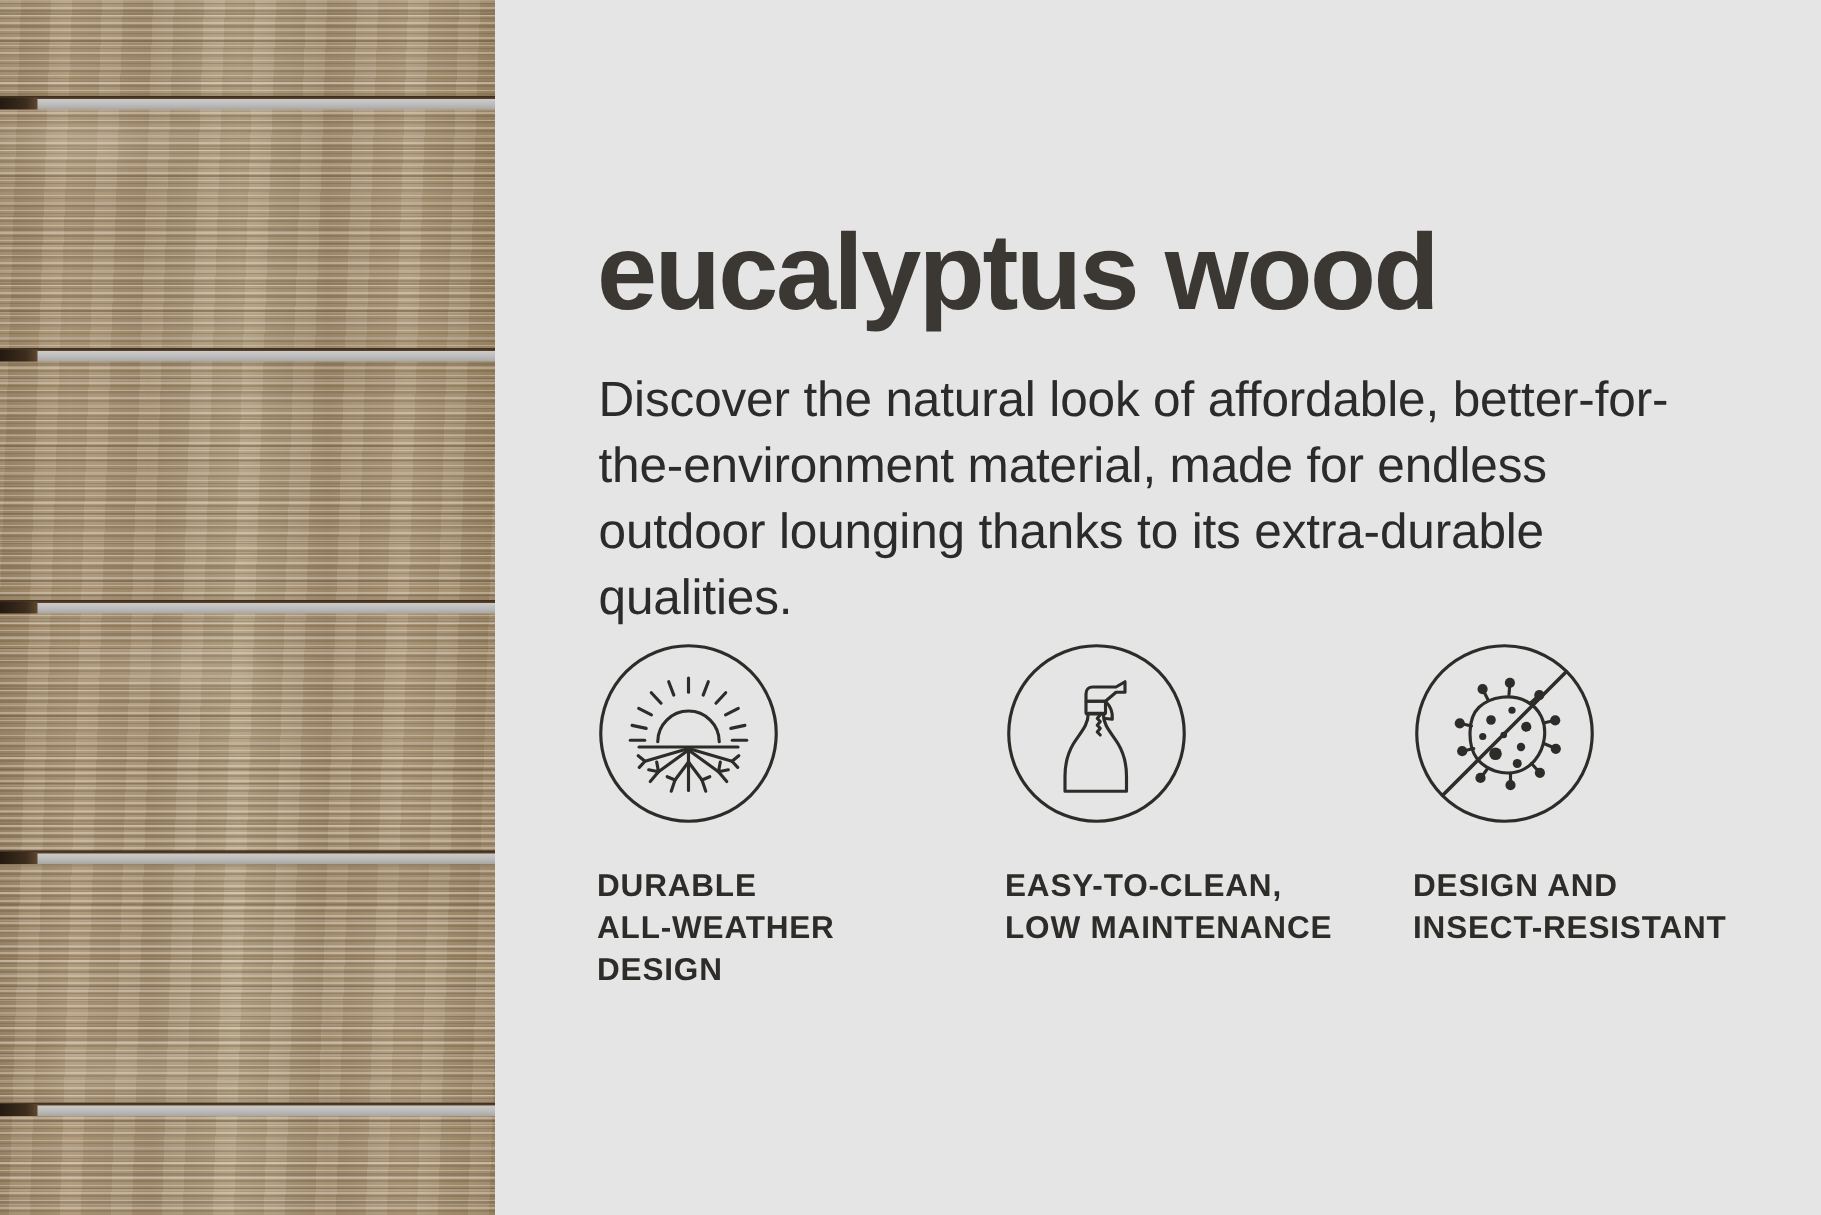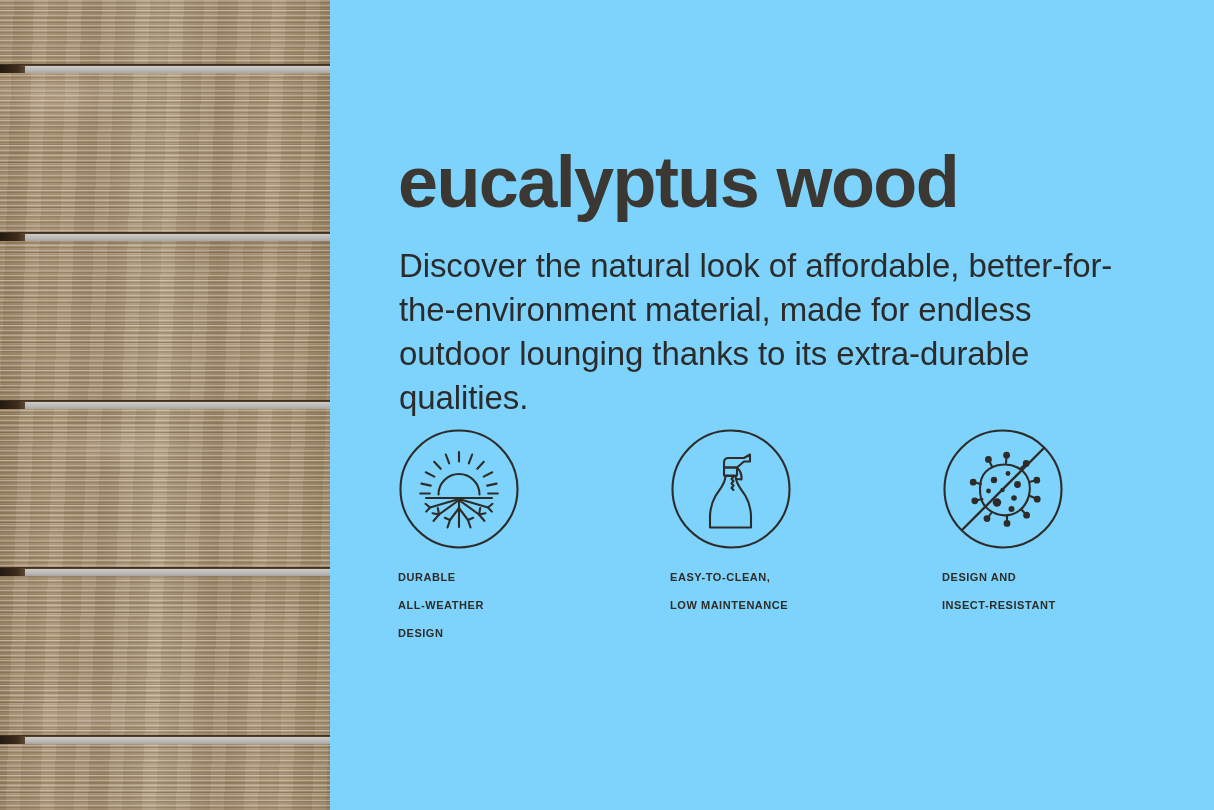--- a/index.html
+++ b/index.html
@@ -113,21 +113,21 @@
     background: linear-gradient(to right, #241a11 0%, #3d2d1d 70%, #5d4830 100%);
   }
 
   
   .content {
     position: absolute;
     left: 330px;
     top: 0;
     width: 884px;
     height: 810px;
-    background: #7dd3fc;
+    background: #e5e5e5;
   }
   .headline {
     position: absolute;
     left: 68px;
     top: 143px;
     margin: 0;
     font-size: 72px;
     line-height: 78px;
     font-weight: bold;
     letter-spacing: -1.6px;
@@ -162,22 +162,22 @@
     flex-direction: column;
     align-items: flex-start;
   }
   .feature:last-child { width: 240px; }
   .feature-icon {
     width: 122px;
     height: 122px;
     display: block;
   }
   .feature-caption {
-    margin-top: 13px;
-    font-size: 11px;
+    margin-top: 27px;
+    font-size: 21px;
     line-height: 28px;
     font-weight: bold;
     letter-spacing: 0.55px;
     color: #2e2c28;
     white-space: pre-line;
   }
 </style>
 </head>
 <body>
 

